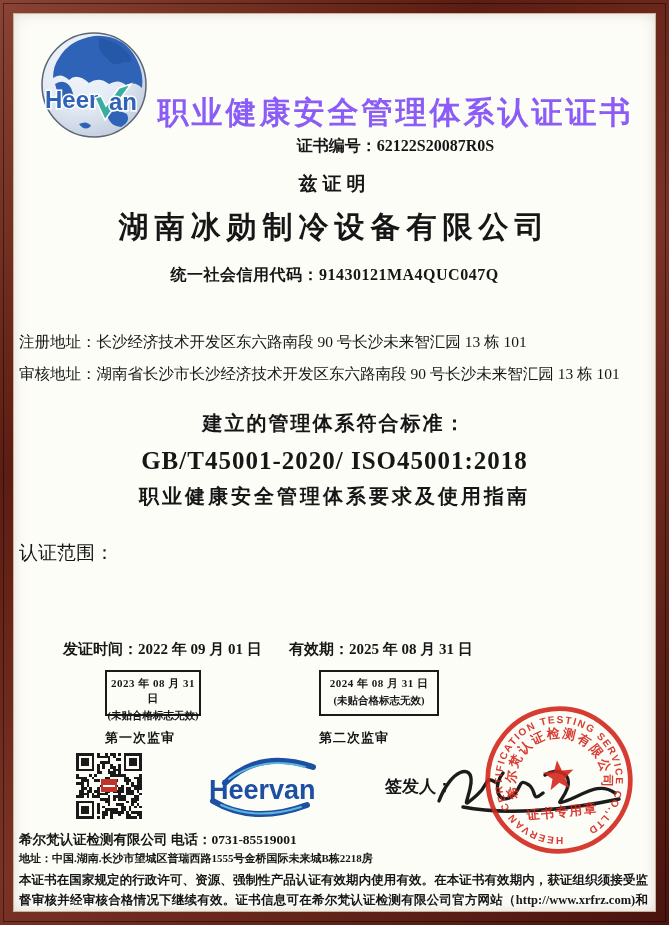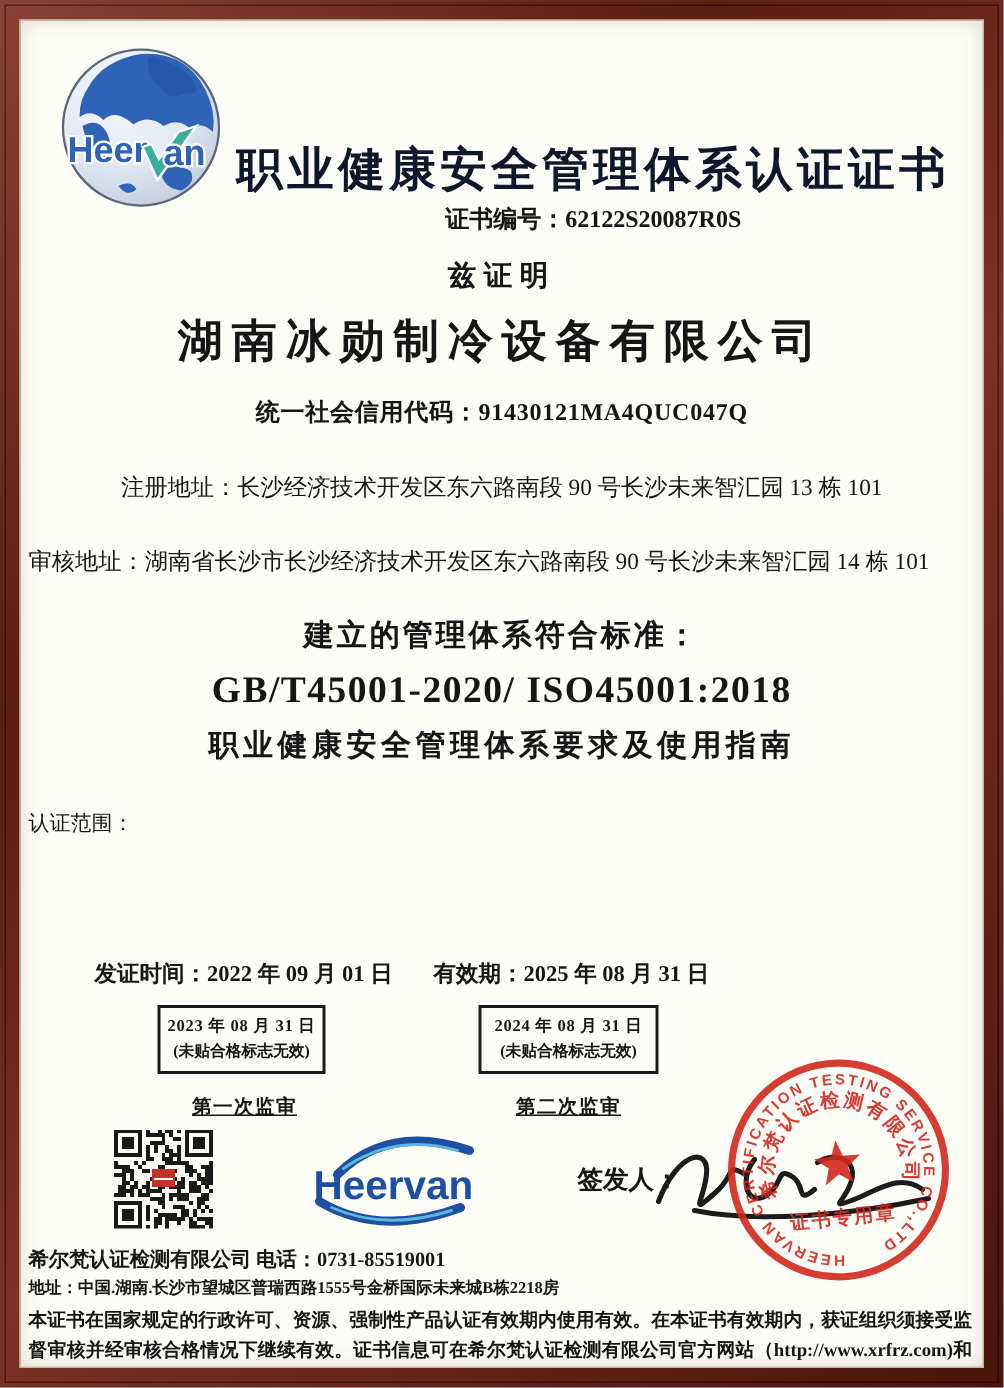--- a/index.html
+++ b/index.html
@@ -16,40 +16,40 @@
   }
   .sheet {
     position:absolute; inset:13px; background:#fdfdf8; overflow:hidden;
     box-shadow:inset 0 0 0 1px #c8b39c, inset 0 0 14px rgba(90,40,20,.18);
     color:#161616;
   }
   .abs { position:absolute; }
   .ctr { text-align:center; }
   
   .globe-logo { left:26px; top:15px; width:110px; height:116px; }
-  .title { left:130px; right:8px; top:79px; font-size:31px; font-weight:bold; letter-spacing:3px; color:#0f172a; }
+  .title { left:130px; right:8px; top:79px; font-size:31px; font-weight:bold; letter-spacing:3px; color:#8b5cf6; }
   .certno { left:130px; right:8px; top:123px; font-size:16px; font-weight:bold; }
   
   .attest { left:0; right:0; top:158px; font-size:19px; font-weight:bold; letter-spacing:5px; }
   .company { left:0; right:0; top:194px; font-size:30px; font-weight:bold; letter-spacing:6px; }
   .credit { left:0; right:0; top:252px; font-size:16px; font-weight:bold; letter-spacing:.5px; }
-  .addr1 { left:6px; right:6px; top:302px; font-size:15.5px;text-align:center; }
+  .addr1 { left:6px; right:6px; top:319px; font-size:15.5px; }
   .addr2 { left:6px; right:6px; top:351px; font-size:15.5px; }
   .stdhead { left:0; right:0; top:397px; font-size:20px; font-weight:bold; letter-spacing:2px; }
   .stdcode { left:0; right:0; top:434px; font-size:25px; font-weight:600; letter-spacing:1px; font-family:"Liberation Serif",serif; }
   .stdname { left:0; right:0; top:470px; font-size:20px; font-weight:bold; letter-spacing:3px; }
-  .scopelabel { left:6px; top:527px; font-size:14px; }
+  .scopelabel { left:6px; top:527px; font-size:19px; }
   .scopetext { left:18px; right:6px; top:582px; font-size:15.5px; letter-spacing:.5px; }
   .daterow { left:50px; top:627px; font-size:15px; font-weight:bold; }
   .daterow2 { left:276px; top:627px; font-size:15px; font-weight:bold; }
-  .auditbox { top:657px; width:112px; height:46px; border:2px solid #1a1a1a; text-align:center; padding-top:4px; }
+  .auditbox { top:657px; width:96px; height:46px; border:2px solid #1a1a1a; text-align:center; padding-top:4px; }
   .auditbox .d { font-size:11px; font-weight:bold; letter-spacing:.5px; }
   .auditbox .n { font-size:10.5px; font-weight:bold; margin-top:3px;text-align:center; }
   .b1 { left:92px; } .b2 { left:306px; width:120px; }
-  .auditlabel { top:716px; font-size:13px; font-weight:bold; text-align:center; letter-spacing:1px;text-decoration:underline; }
+  .auditlabel { top:716px; font-size:13px; font-weight:bold; text-align:left; letter-spacing:1px; }
   .al1 { left:92px; width:116px; } .al2 { left:306px; width:120px; }
   
   .qr { left:63px; top:740px; width:66px; height:66px; }
   .qr svg { width:100%; height:100%; fill:#1a1a1a; shape-rendering:crispEdges; }
   .heervan-logo { left:192px; top:744px; width:120px; height:62px; }
   .issuer { left:372px; top:762px; font-size:17px; font-weight:bold; }
   .signature { left:420px; top:736px; width:200px; height:78px; }
   .stamp { left:470px; top:691px; width:152px; height:152px; opacity:.9; transform:rotate(-6deg); }
   .info1 { left:6px; top:818px; font-size:13.5px; font-weight:bold; }
   .info2 { left:6px; top:838px; font-size:11px; font-weight:bold; }
@@ -90,21 +90,21 @@
     <div class="abs ctr attest">兹证明</div>
     <div class="abs ctr company">湖南冰勋制冷设备有限公司</div>
     <div class="abs ctr credit">
       <span>统一社会信用代码：</span><span>91430121MA4QUC047Q</span>
     </div>
 
     <div class="abs addr1">
       <span>注册地址：</span><span>长沙经济技术开发区东六路南段 90 号长沙未来智汇园 13 栋 101</span>
     </div>
     <div class="abs addr2">
-      <span>审核地址：</span><span>湖南省长沙市长沙经济技术开发区东六路南段 90 号长沙未来智汇园 14 栋 101</span>
+      <span>审核地址：</span><span>湖南省长沙市长沙经济技术开发区东六路南段 90 号长沙未来智汇园 13 栋 101</span>
     </div>
 
     <div class="abs ctr stdhead">建立的管理体系符合标准：</div>
     <div class="abs ctr stdcode">GB/T45001-2020/ ISO45001:2018</div>
     <div class="abs ctr stdname">职业健康安全管理体系要求及使用指南</div>
 
     <div class="abs scopelabel">认证范围：</div>
 
     <div class="abs daterow">
       <span>发证时间：</span><span>2022 年 09 月 01 日</span>

